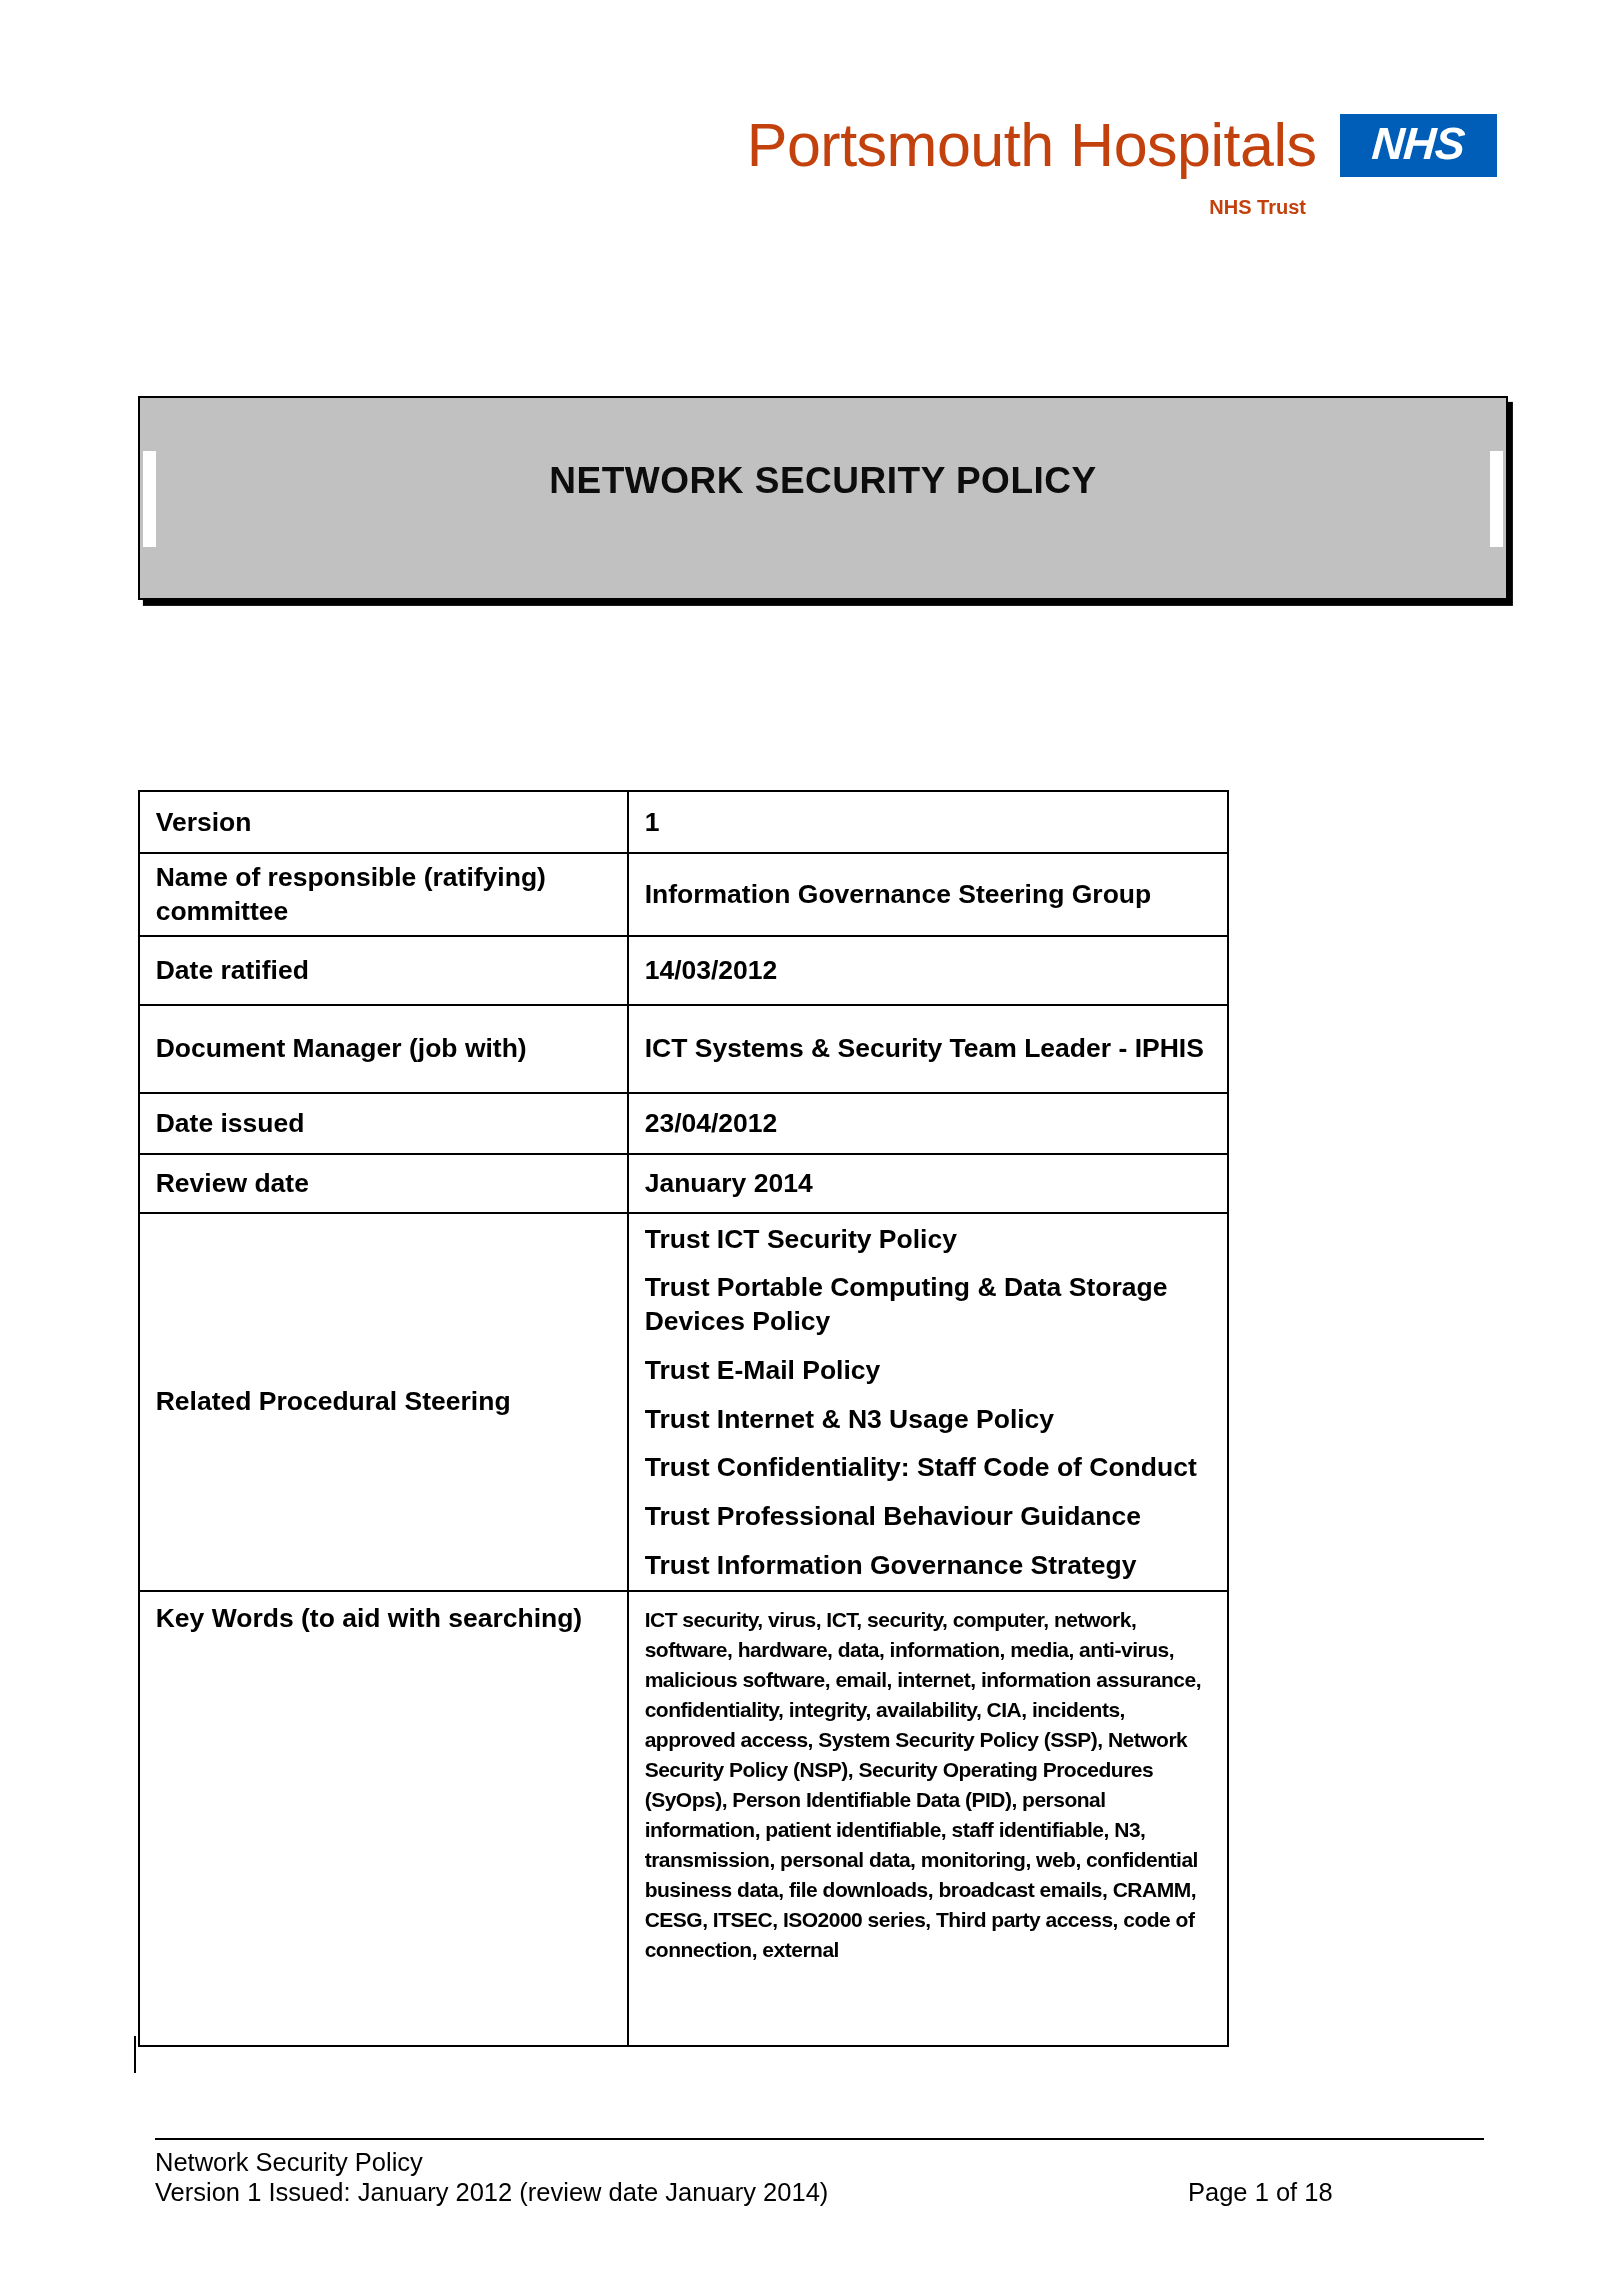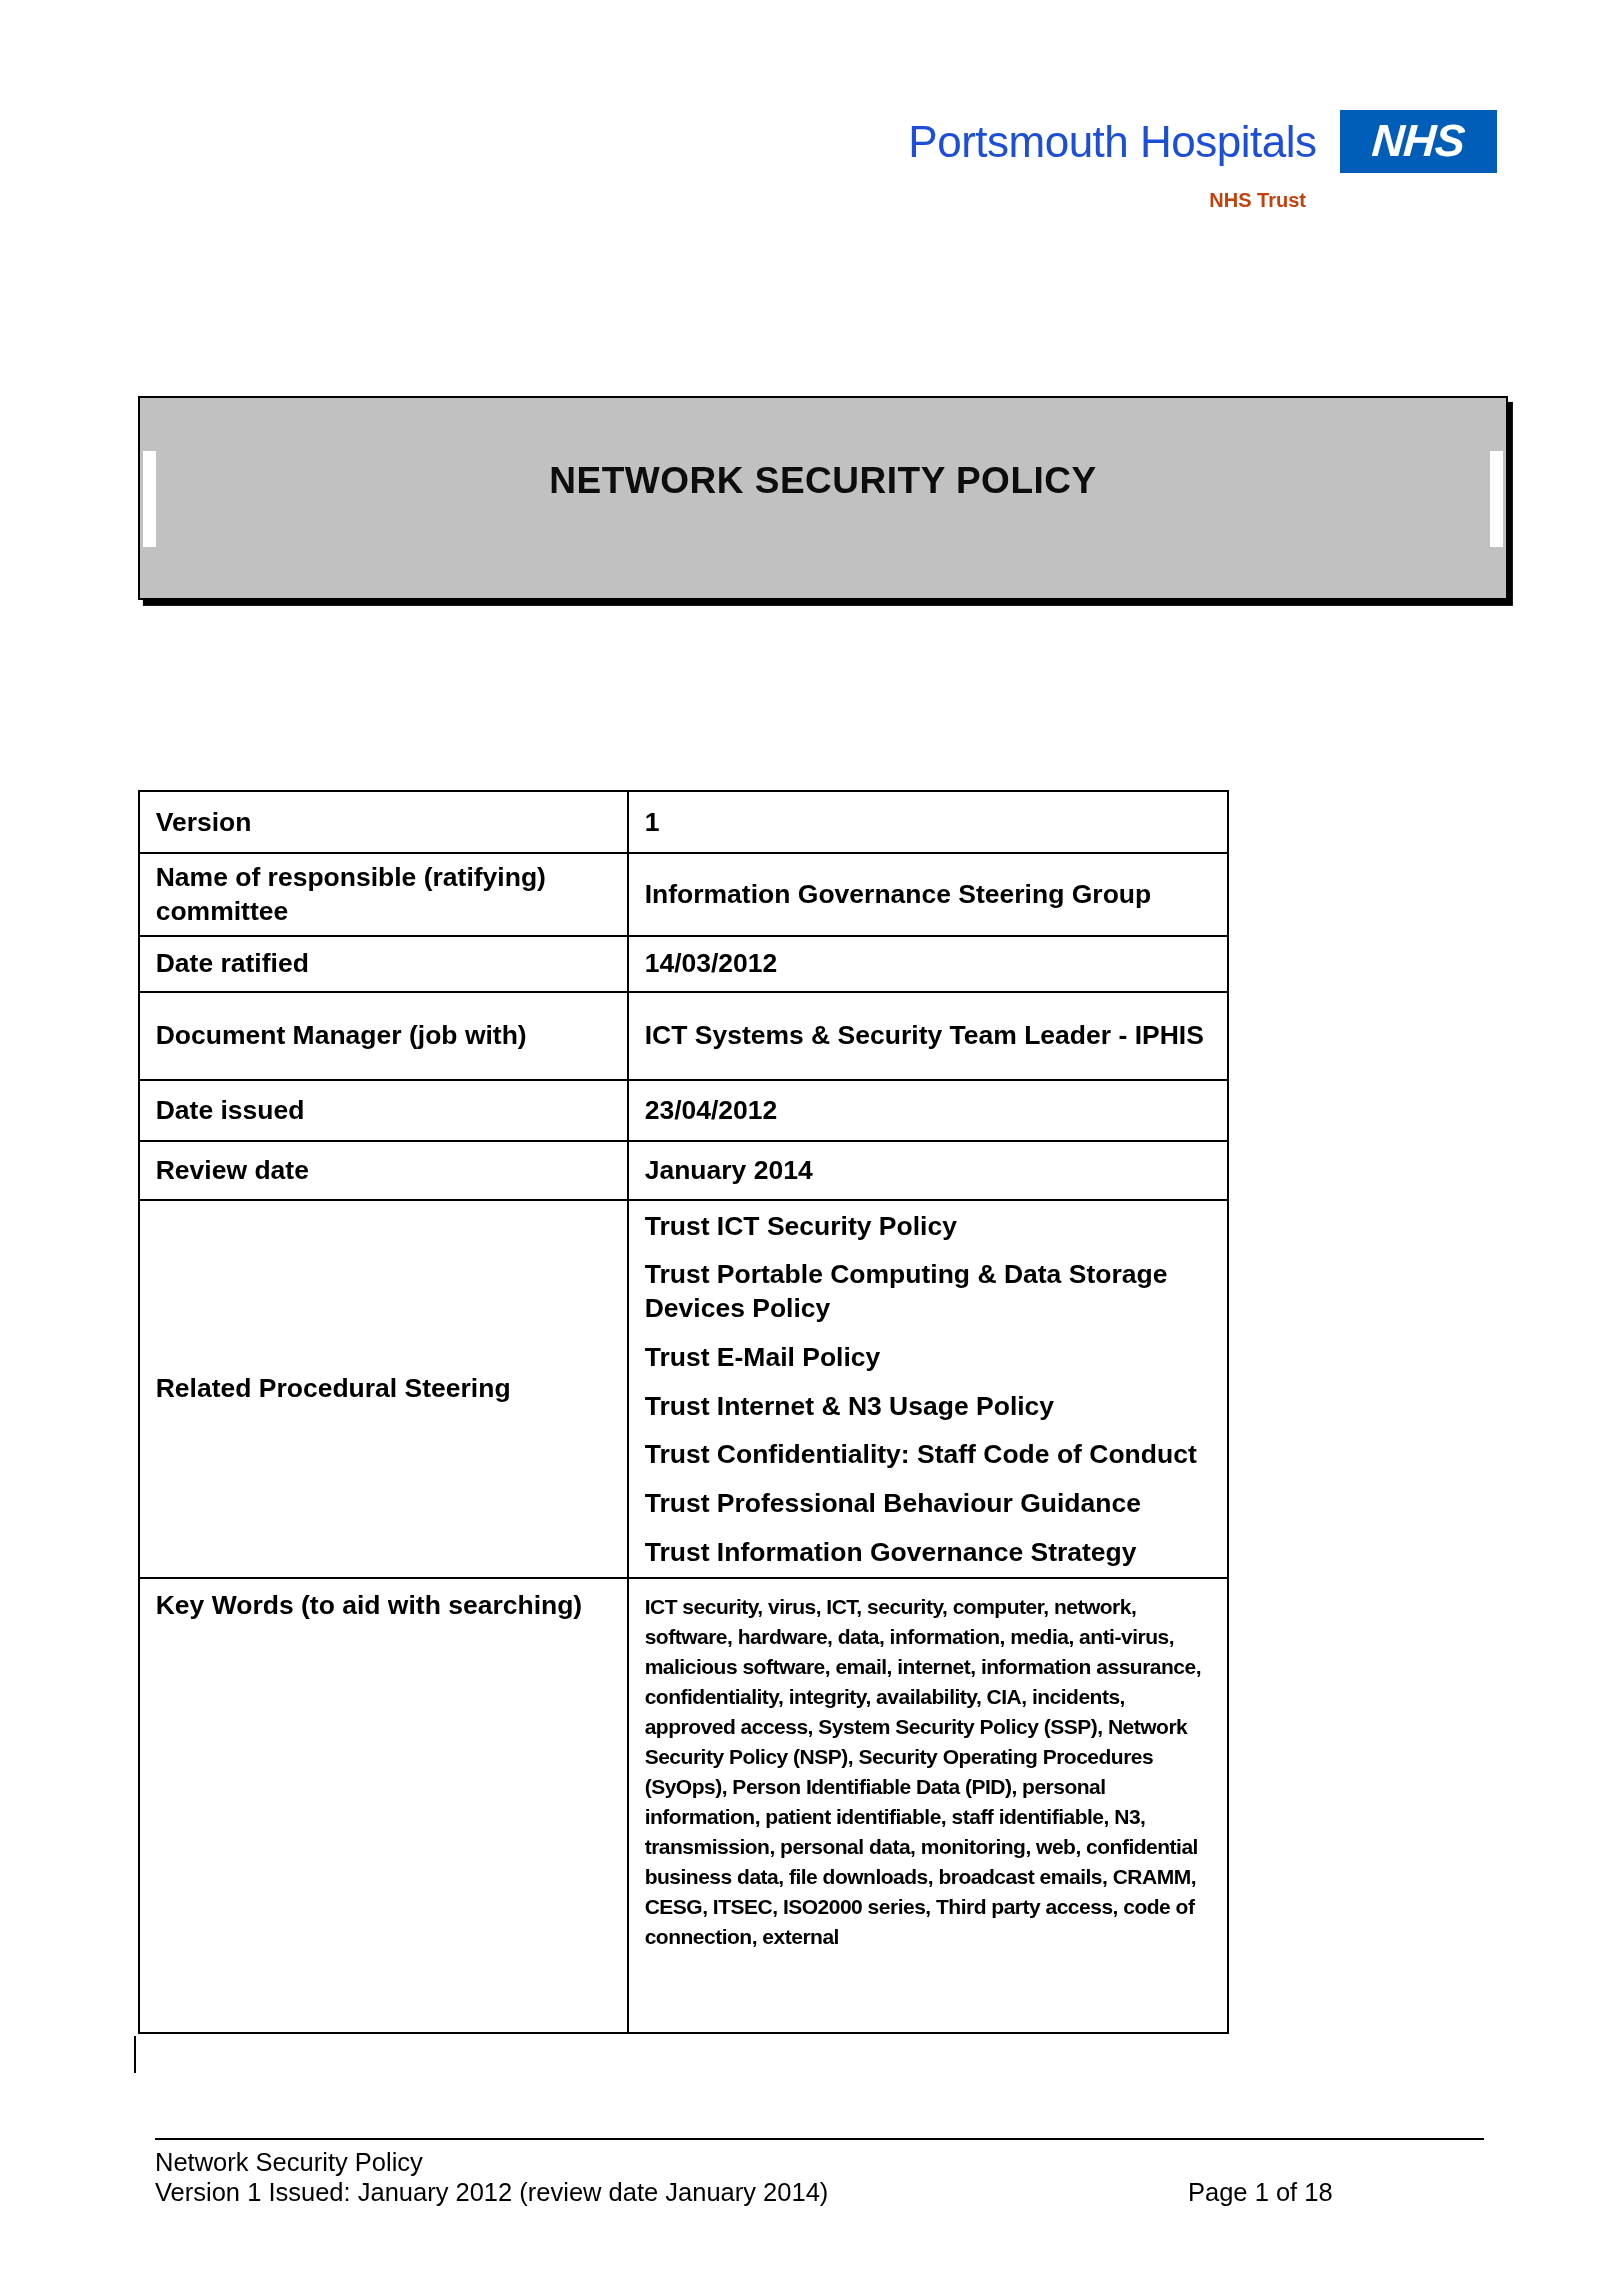--- a/index.html
+++ b/index.html
@@ -16,24 +16,24 @@
   .doc-header {
     position: absolute;
     top: 110px;
     right: 124px;
   }
   .org-row {
     display: flex;
     align-items: center;
   }
   .org-name {
-    font-size: 44px;
+    font-size: 61px;
     font-weight: 500;
     letter-spacing: -0.5px;
-    color: #1d4ed8;
+    color: #c2410c;
     margin-right: 23.5px;
     white-space: nowrap;
   }
   .nhs-logo {
     width: 157px; height: 63px;
     background: #005EB8;
     display: flex; align-items: center; justify-content: center;
     flex: 0 0 auto;
   }
   .nhs-logo-text {
@@ -171,21 +171,21 @@
     </colgroup>
   <tbody>
     <tr style="height:62px;">
       <td>Version</td>
       <td>1</td>
     </tr>
     <tr style="height:66px;">
       <td>Name of responsible (ratifying) committee</td>
       <td>Information Governance Steering Group</td>
     </tr>
-    <tr style="height:56px;">
+    <tr style="height:69px;">
       <td>Date ratified</td>
       <td>14/03/2012</td>
     </tr>
     <tr style="height:88px;">
       <td>Document Manager (job with)</td>
       <td>ICT Systems &amp; Security Team Leader - IPHIS</td>
     </tr>
     <tr style="height:61px;">
       <td>Date issued</td>
       <td>23/04/2012</td>

